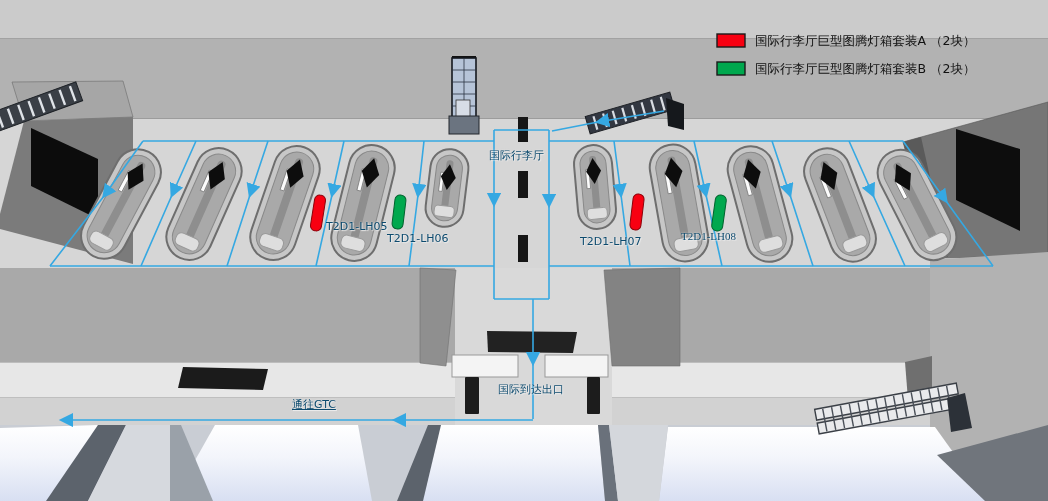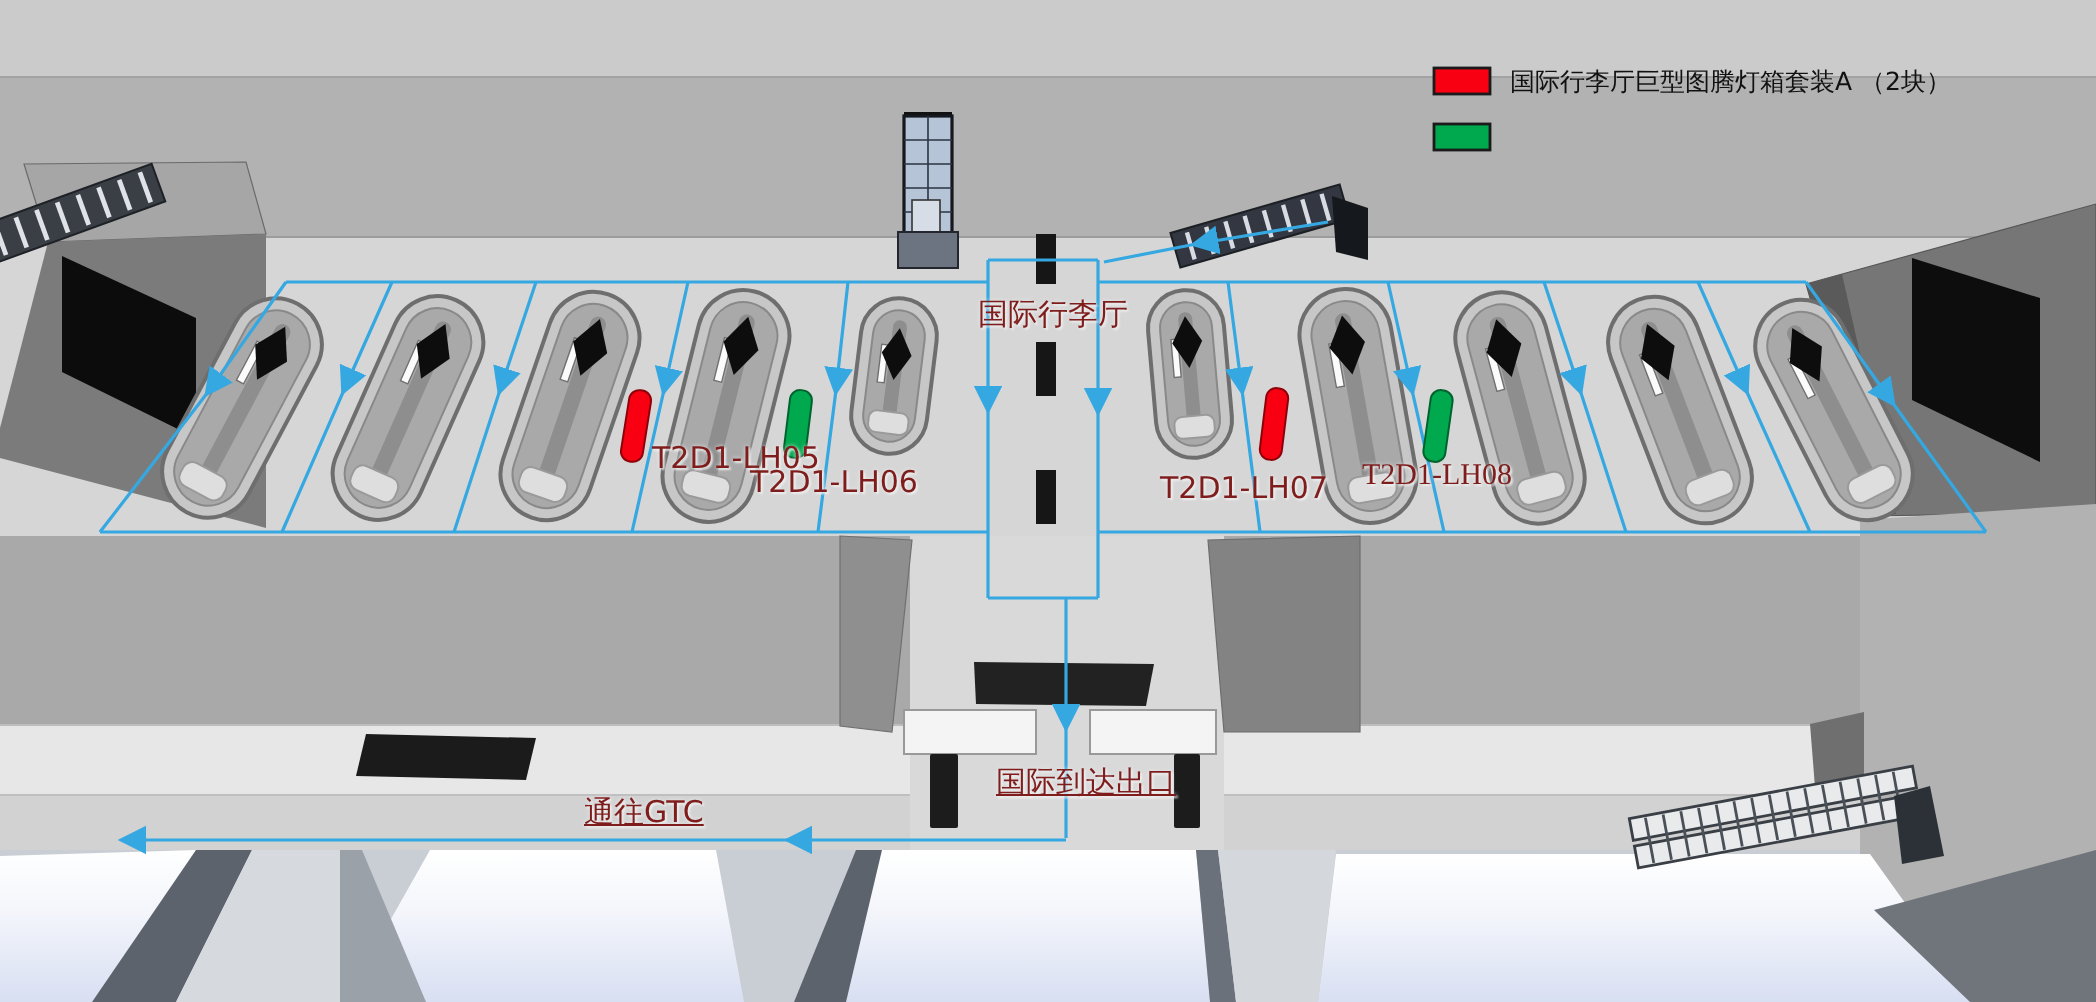--- a/index.html
+++ b/index.html
@@ -8,21 +8,21 @@
   .band{position:absolute;left:0;width:1048px;}
   .b-top{top:0;height:38px;background:#cbcbcb;border-bottom:1px solid #a2a2a2;}
   .b-wall{top:39px;height:79px;background:#b2b2b2;}
   .b-floor{top:118px;height:150px;background:#d6d6d6;border-top:1px solid #9c9c9c;}
   .b-midwall{top:268px;height:94px;background:#a9a9a9;}
   .b-light{top:362px;height:35px;background:#e7e7e7;border-top:1px solid #bdbdbd;}
   .b-walk{top:397px;height:28px;background:#d2d2d2;border-top:1px solid #bfbfbf;}
   .b-bottom{top:425px;height:76px;background:#c9cdd4;}
   .corridor{position:absolute;left:455px;top:268px;width:157px;height:157px;background:#d9d9d9;}
   svg.scene{position:absolute;left:0;top:0;}
-  .lbl{position:absolute;font-size:15px;color:#7f1d1d;white-space:nowrap;
+  .lbl{position:absolute;font-size:11px;color:#0c4a6e;white-space:nowrap;
        text-shadow:0 0 2px rgba(240,240,240,.9),1px 1px 1px rgba(240,240,240,.8);}
   .legend{position:absolute;left:716px;top:33px;}
   .legend-row{display:flex;align-items:flex-start;height:28px;}
   .legend-row svg{display:block;margin-right:9px;}
   .legend-row span{font-size:12.5px;color:#111;}
 </style>
 </head>
 <body>
 
 <div class="stage">
@@ -287,33 +287,34 @@
         <rect x="-5.5" y="-18" width="11" height="36" rx="5" fill="#f80011" stroke="#8d0009"></rect>
       </g>
       <g transform="translate(719,213) rotate(8)">
         <rect x="-5.5" y="-18" width="11" height="36" rx="5" fill="#00a84e" stroke="#00632e"></rect>
       </g>
     </g>
   </svg>
 
   <div class="lbl" style="left:489px;top:148px;">国际行李厅</div>
   <div class="lbl" style="left:286px;top:220px;margin-left:40px;">T2D1-LH05</div>
-  <div class="lbl" style="left:375px;top:232px;">T2D1-LH06</div>
+  <div class="lbl" style="left:387px;top:232px;">T2D1-LH06</div>
   <div class="lbl" style="left:580px;top:235px;">T2D1-LH07</div>
   <div class="lbl" style="left:681px;top:230px;font-family:Liberation Serif, serif;">T2D1-LH08</div>
-  <div class="lbl" style="left:498px;top:382px;text-decoration:underline;">国际到达出口</div>
+  <div class="lbl" style="left:498px;top:382px;">国际到达出口</div>
   <div class="lbl" style="left:292px;top:397px;text-decoration:underline;">通往GTC</div>
 
   <div class="legend">
     <div class="legend-row">
       <svg width="30" height="15">
         <rect x="1" y="1" width="28" height="13" fill="#f80011" stroke="#1a1a1a" stroke-width="1.4"></rect>
       </svg>
       <span>国际行李厅巨型图腾灯箱套装A （2块）</span>
     </div>
     <div class="legend-row">
       <svg width="30" height="15">
         <rect x="1" y="1" width="28" height="13" fill="#00a84e" stroke="#1a1a1a" stroke-width="1.4"></rect>
       </svg>
+      <span>国际行李厅巨型图腾灯箱套装B （2块）</span>
     </div>
   </div>
 
 </div>
 
 </body></html>

